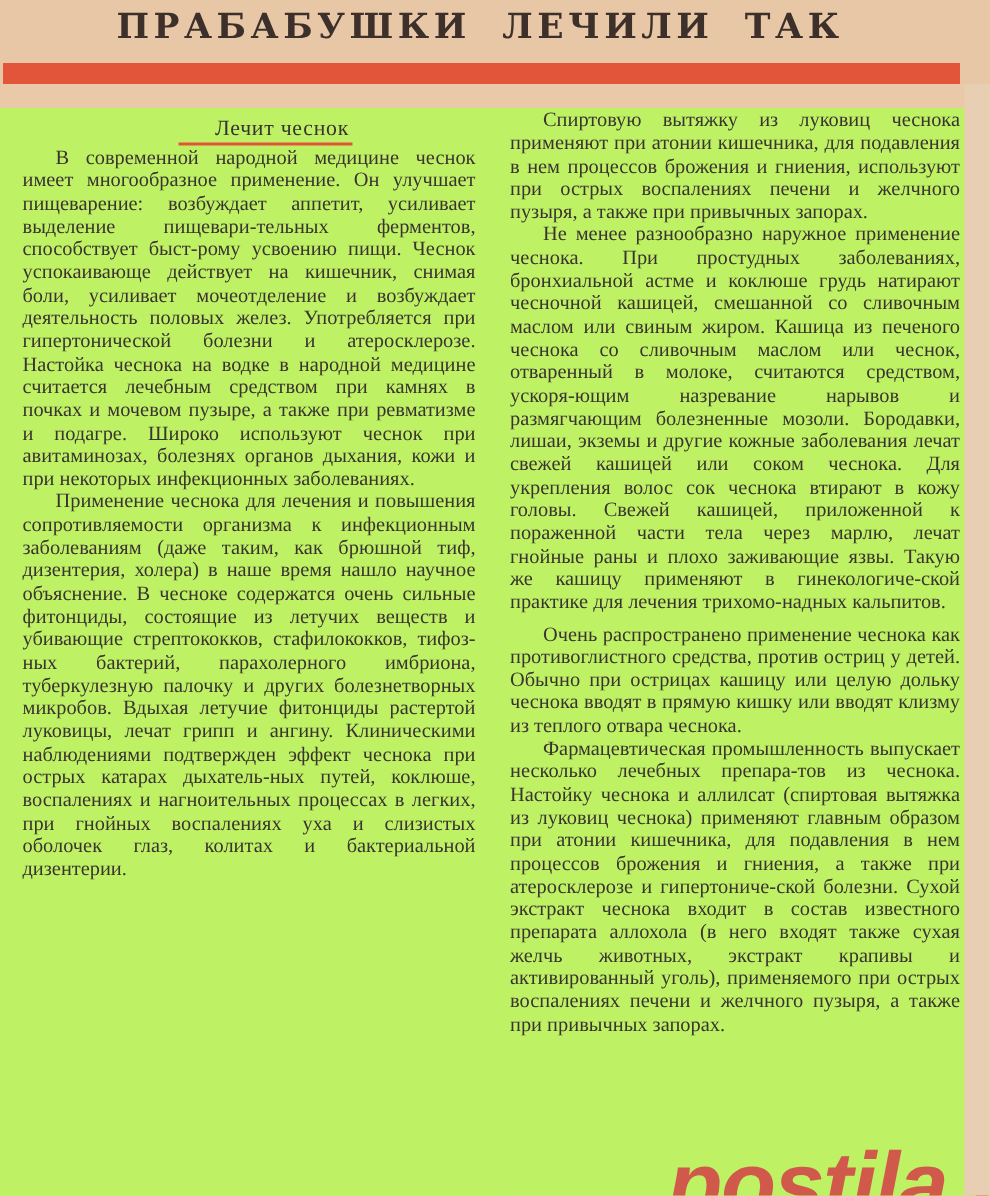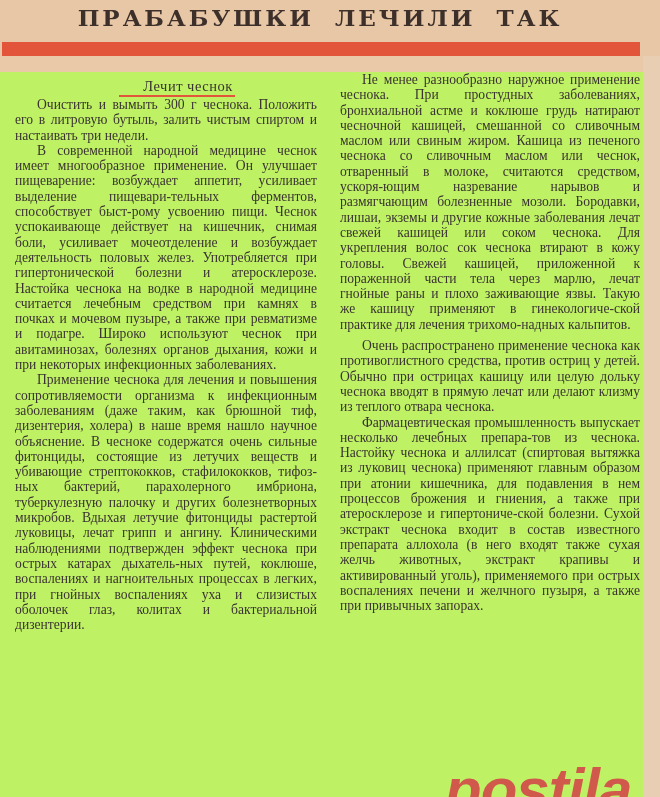--- a/index.html
+++ b/index.html
@@ -68,27 +68,27 @@
 </head>
 <body>
 
 <div class="page-bg-top"></div>
 <div class="title">ПРАБАБУШКИ ЛЕЧИЛИ ТАК</div>
 <div class="red-bar"></div>
 
 <div class="content">
   <div class="col col-left">
     <p class="subhead"><span>Лечит чеснок</span></p>
-    <p>Очистить и вымыть 300 г чеснока. Положить его в литровую бутыль, залить чистым спиртом и настаивать три недели.</p>
     <p>В современной народной медицине чеснок имеет многообразное применение. Он улучшает пищеварение: возбуждает аппетит, усиливает выделение пищевари-тельных ферментов, способствует быст-рому усвоению пищи. Чеснок успокаивающе действует на кишечник, снимая боли, усиливает мочеотделение и возбуждает деятельность половых желез. Употребляется при гипертонической болезни и атеросклерозе. Настойка чеснока на водке в народной медицине считается лечебным средством при камнях в почках и мочевом пузыре, а также при ревматизме и подагре. Широко используют чеснок при авитаминозах, болезнях органов дыхания, кожи и при некоторых инфекционных заболеваниях.</p>
     <p>Применение чеснока для лечения и повышения сопротивляемости организма к инфекционным заболеваниям (даже таким, как брюшной тиф, дизентерия, холера) в наше время нашло научное объяснение. В чесноке содержатся очень сильные фитонциды, состоящие из летучих веществ и убивающие стрептококков, стафилококков, тифоз-ных бактерий, парахолерного имбриона, туберкулезную палочку и других болезнетворных микробов. Вдыхая летучие фитонциды растертой луковицы, лечат грипп и ангину. Клиническими наблюдениями подтвержден эффект чеснока при острых катарах дыхатель-ных путей, коклюше, воспалениях и нагноительных процессах в легких, при гнойных воспалениях уха и слизистых оболочек глаз, колитах и бактериальной дизентерии.</p>
   </div>
 
   <div class="col col-right">
+    <p>Спиртовую вытяжку из луковиц чеснока применяют при атонии кишечника, для подавления в нем процессов брожения и гниения, используют при острых воспалениях печени и желчного пузыря, а также при привычных запорах.</p>
     <p>Не менее разнообразно наружное применение чеснока. При простудных заболеваниях, бронхиальной астме и коклюше грудь натирают чесночной кашицей, смешанной со сливочным маслом или свиным жиром. Кашица из печеного чеснока со сливочным маслом или чеснок, отваренный в молоке, считаются средством, ускоря-ющим назревание нарывов и размягчающим болезненные мозоли. Бородавки, лишаи, экземы и другие кожные заболевания лечат свежей кашицей или соком чеснока. Для укрепления волос сок чеснока втирают в кожу головы. Свежей кашицей, приложенной к пораженной части тела через марлю, лечат гнойные раны и плохо заживающие язвы. Такую же кашицу применяют в гинекологиче-ской практике для лечения трихомо-надных кальпитов.</p>
     <div class="gap"></div>
-    <p>Очень распространено применение чеснока как противоглистного средства, против остриц у детей. Обычно при острицах кашицу или целую дольку чеснока вводят в прямую лечат или делают клизму из теплого отвара чеснока.</p>
+    <p>Очень распространено применение чеснока как противоглистного средства, против остриц у детей. Обычно при острицах кашицу или целую дольку чеснока вводят в прямую кишку или вводят клизму из теплого отвара чеснока.</p>
     <p>Фармацевтическая промышленность выпускает несколько лечебных препара-тов из чеснока. Настойку чеснока и аллилсат (спиртовая вытяжка из луковиц чеснока) применяют главным образом при атонии кишечника, для подавления в нем процессов брожения и гниения, а также при атеросклерозе и гипертониче-ской болезни. Сухой экстракт чеснока входит в состав известного препарата аллохола (в него входят также сухая желчь животных, экстракт крапивы и активированный уголь), применяемого при острых воспалениях печени и желчного пузыря, а также при привычных запорах.</p>
   </div>
 
   <div class="watermark">postila.ru</div>
 </div>
 <div class="right-edge"></div>
 
 </body></html>

